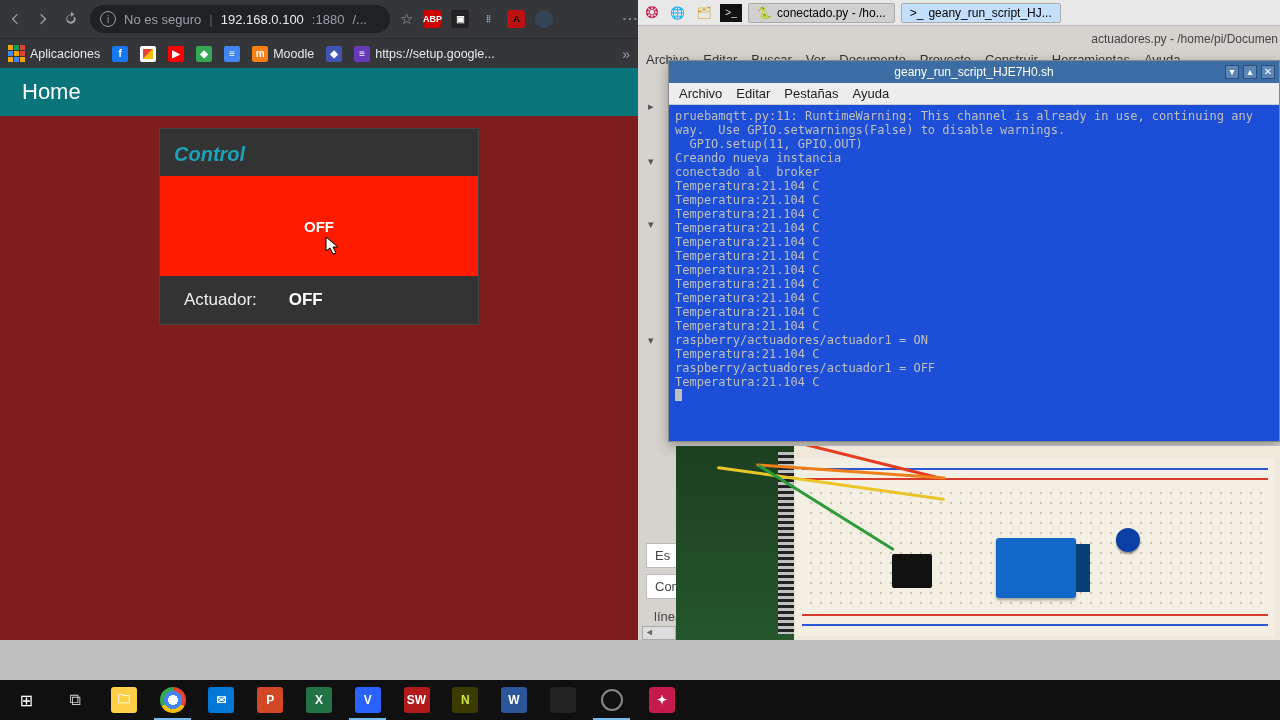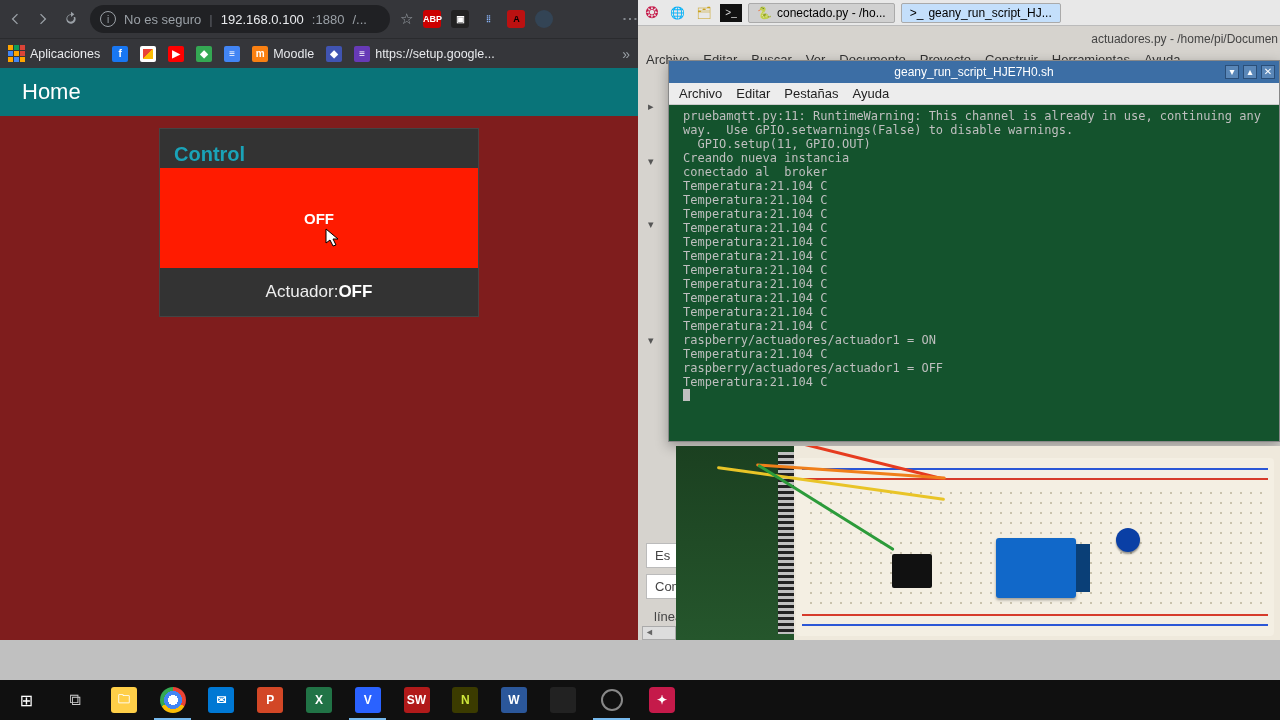--- a/index.html
+++ b/index.html
@@ -59,33 +59,33 @@
 .page { flex:1; background:#7f1d1d; color:#fff; overflow:auto; }
 .page-header {
   background: #097479; height: 48px; display:flex; align-items:center;
   padding: 0 22px; font-size: 22px; font-weight: 500; color:#fff;
 }
 .dashboard-body { padding: 12px 0; display:flex; justify-content:center; }
 .card {
   width: 320px; background: #333; border: 1px solid #444; margin-bottom: 8px;
 }
 .card-title {
-  color: #1aa3b8; font-size: 20px; font-weight: 600; padding: 14px 14px 2px;
+  color: #1aa3b8; font-size: 20px; font-weight: 600; padding: 14px 14px 10px; font-style: italic;
 }
 .btn-row { display:flex; gap:5px; padding: 0 0 0 0; }
 .big-btn {
   flex:1; height: 100px; background:#ff1b00; color:#fff; font-weight:700;
   font-size:15px; display:flex; align-items:center; justify-content:center;
   cursor:pointer; position:relative;
 }
 .cursor { position:absolute; left:52%; top:60%; width:16px; height:20px; }
 .cursor svg { width:16px; height:20px; fill:#fff; stroke:#000; stroke-width:1;}
 .kv-row {
-  display:flex; justify-content:center; padding: 14px 14px;
-  font-size: 17px; color:#eee;
+  display:flex; justify-content:flex-start; padding: 14px 24px;
+  font-size: 17px; color:#eee;gap:32px;
 }
 .kv-row .v { font-weight:700; color:#fff; }
 .gauge-wrap { text-align:center; padding: 6px 0 16px; }
 .gauge-title { font-size:19px; font-weight:600; margin-bottom:6px;}
 .gauge { width:128px; height:128px; margin:0 auto; position:relative; }
 .gauge-ring {
   position:absolute; inset:0; border:7px solid #ff1b00; border-radius:50%;
 }
 .gauge-fill {
   position:absolute; left:7px; right:7px; bottom:7px; height:36px;
@@ -130,22 +130,22 @@
   display:flex; flex-direction:column;
 }
 .term-title {
   height:22px; background:#3c6ea5; color:#fff; font-size:12px;
   display:flex; align-items:center; justify-content:center; position:relative;
 }
 .term-title .wbtns{ position:absolute; right:4px; display:flex; gap:4px;}
 .term-title .wbtn{ width:14px; height:14px; background:#5a87b8; border:1px solid #2a4e78; font-size:10px; line-height:12px; text-align:center; color:#fff; cursor:pointer;}
 .term-menu { height:22px; background:#ededed; display:flex; gap:14px; padding:0 10px; align-items:center; font-size:13px; color:#222; border-bottom:1px solid #ccc;}
 .term-body {
-  flex:1; background:#14532d; color:#bfbfbf; font-family:"DejaVu Sans Mono","Courier New",monospace;
-  font-size:12px; line-height:14px; padding:4px 14px; white-space:pre; overflow:hidden;
+  flex:1; background:#1d4ed8; color:#bfbfbf; font-family:"DejaVu Sans Mono","Courier New",monospace;
+  font-size:12px; line-height:14px; padding:4px 6px; white-space:pre; overflow:hidden;
 }
 .term-body .cur { display:inline-block; width:7px; height:12px; background:#bfbfbf;}
 
 
 .tree-bit { position:absolute; left:10px; width:20px; color:#555; font-size:11px;}
 .tb1{top:100px;} .tb2{top:155px;} .tb3{top:218px;} .tb4{top:334px;}
 
 
 .geany-bottom { position:absolute; left:8px; bottom:6px; right:0; font-size:13px; color:#444;}
 .geany-bottom .row{ background:#fff; border:1px solid #bbb; padding:4px 8px; margin-bottom:6px; width:60px; overflow:hidden;}

